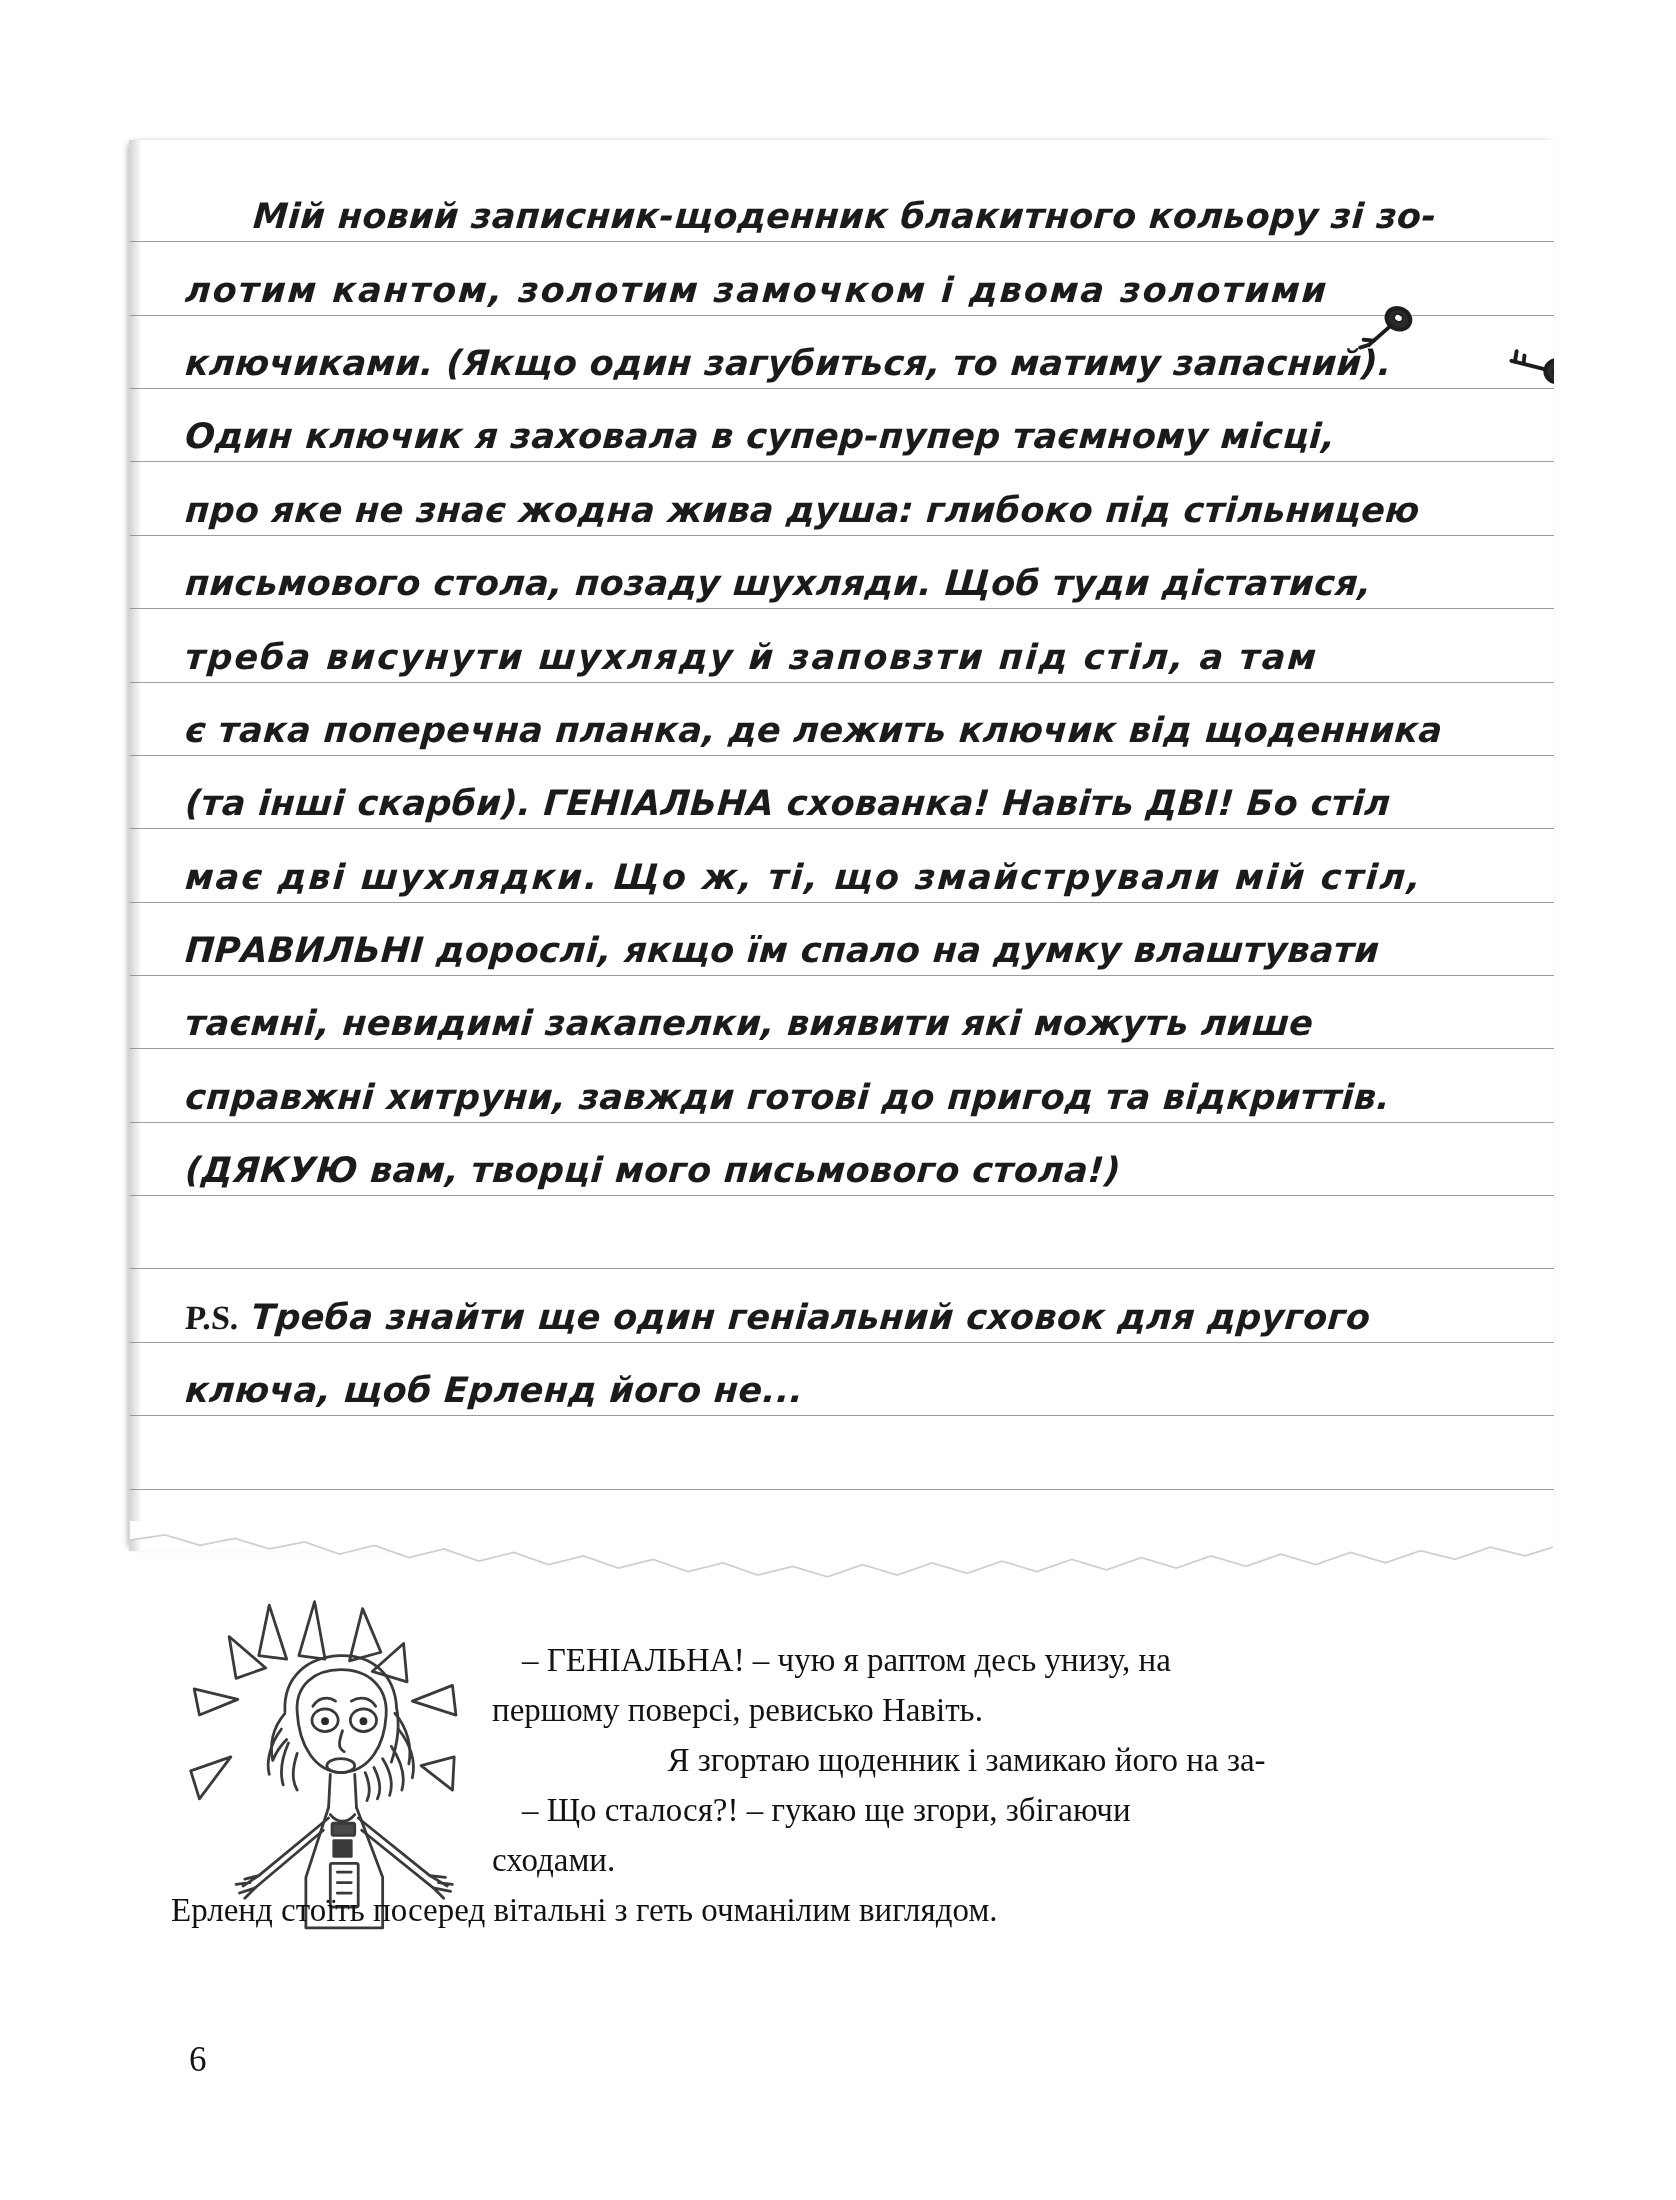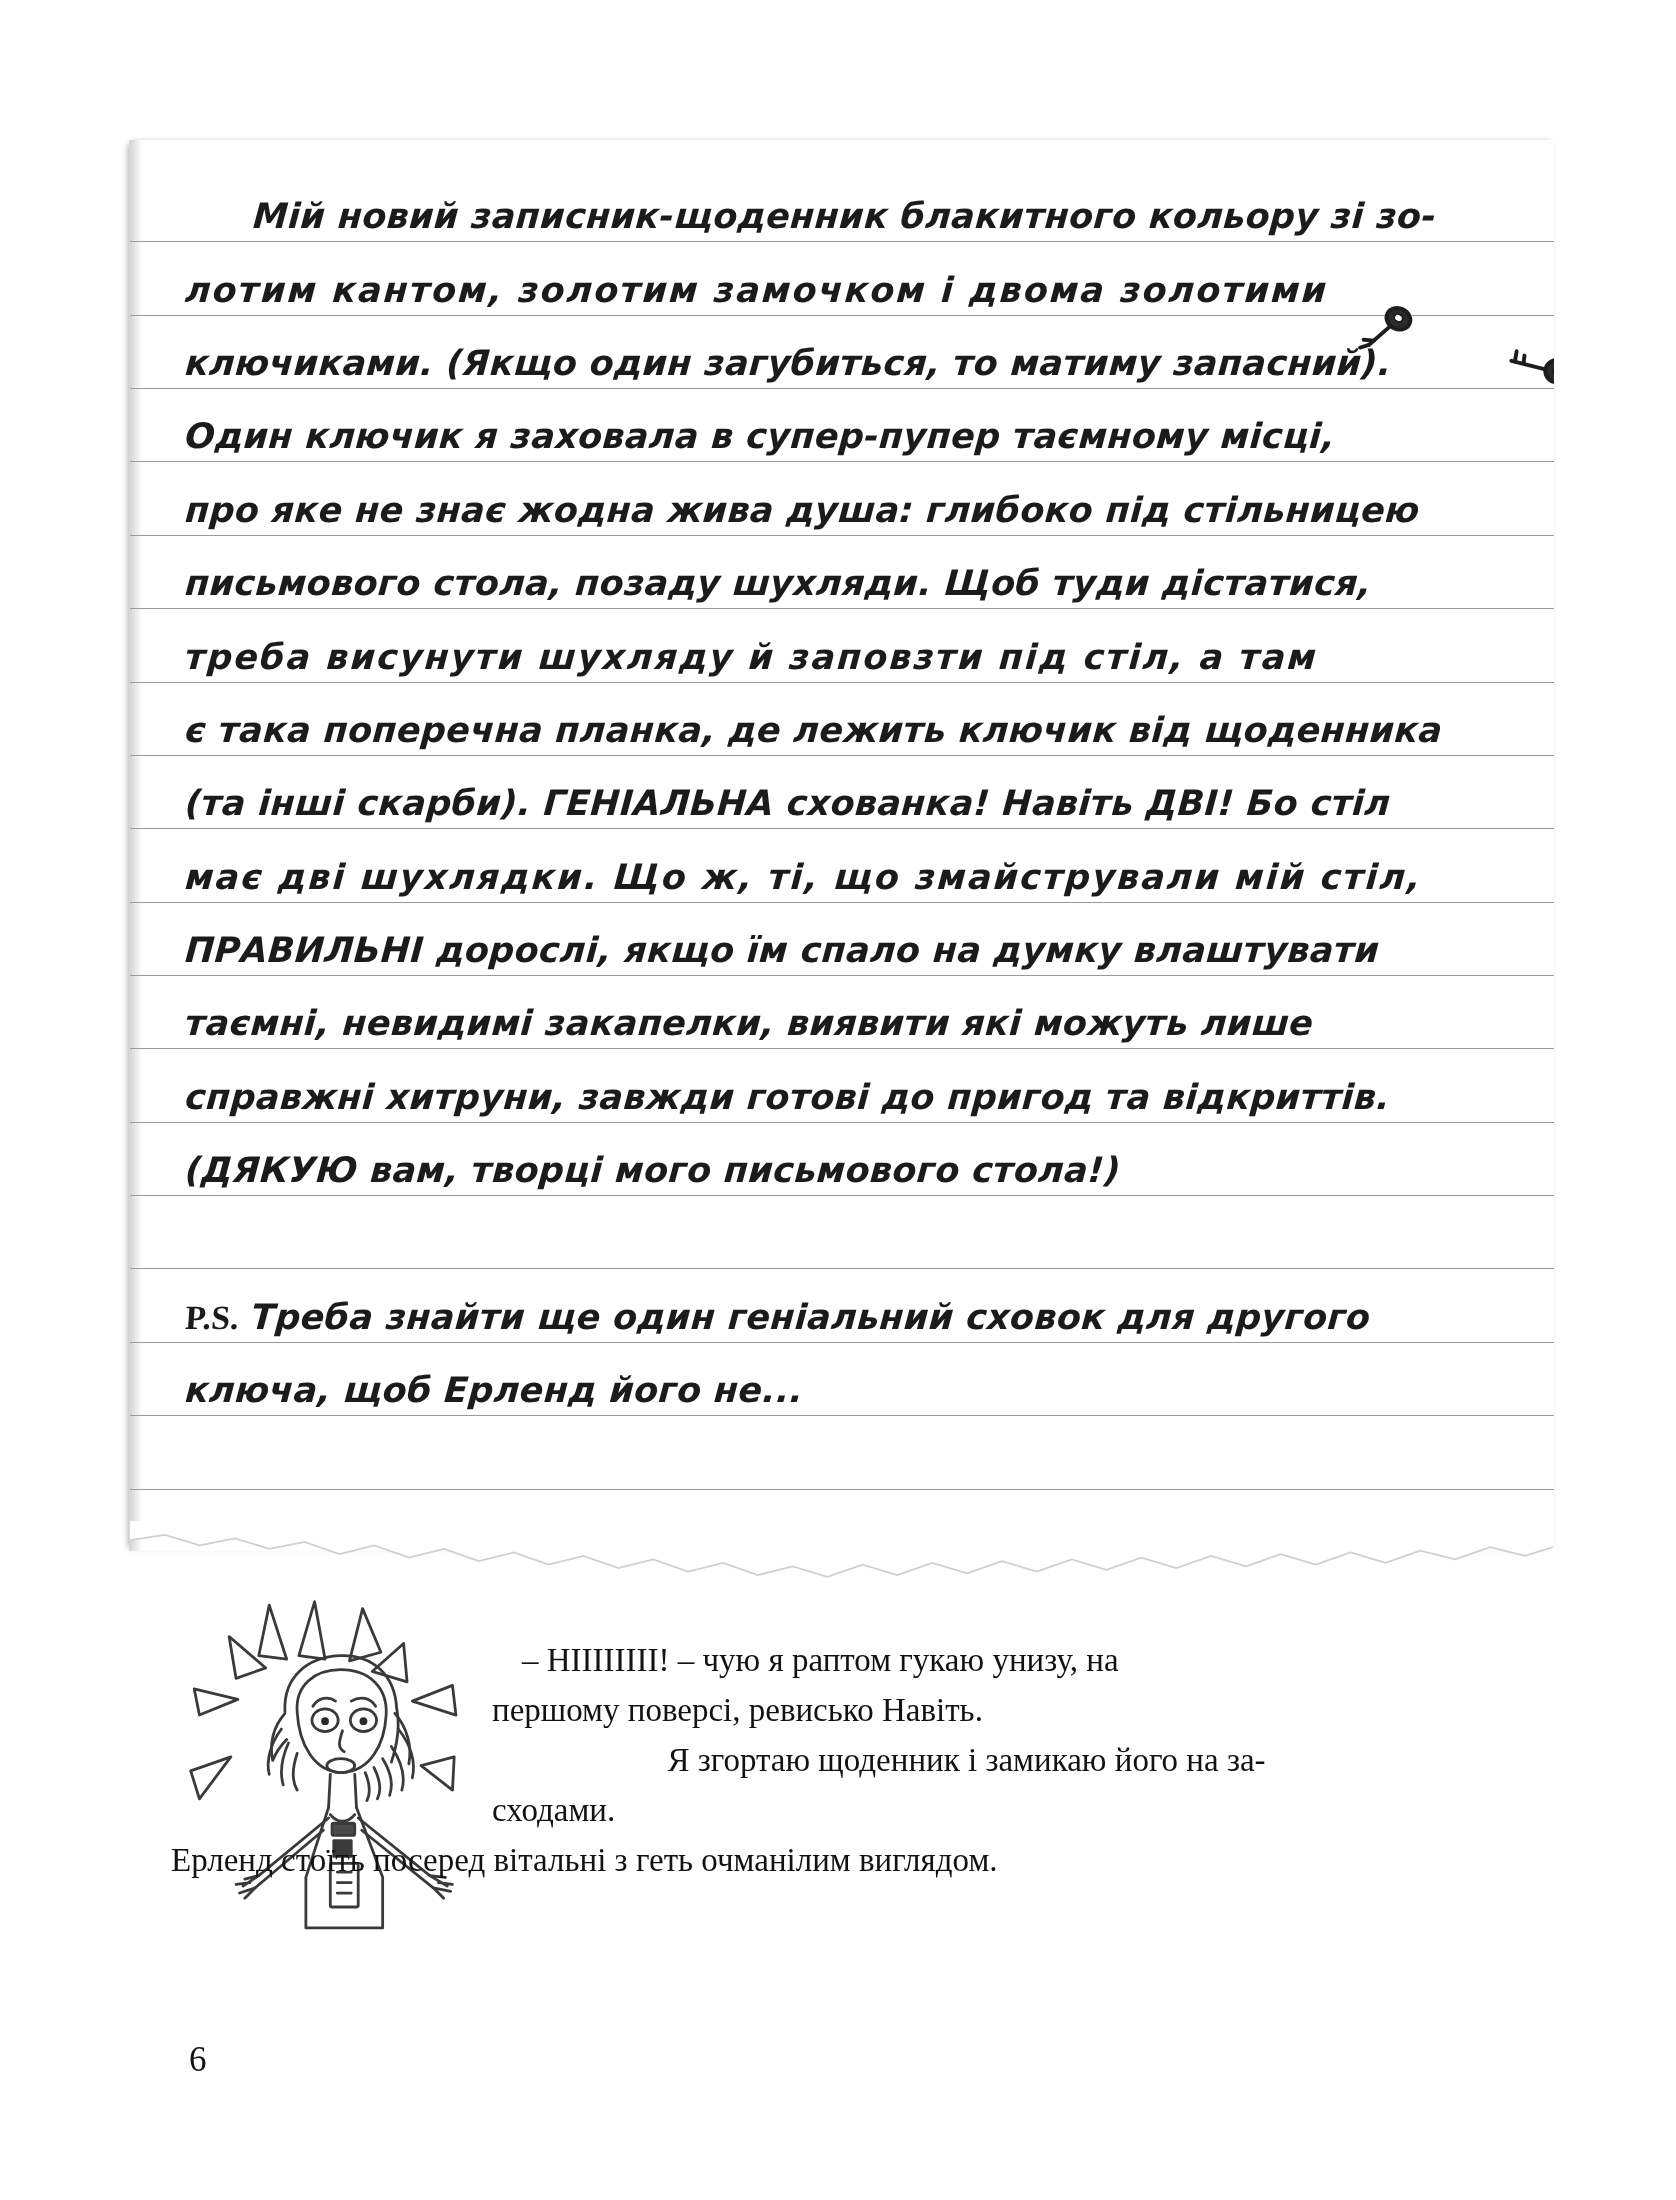--- a/index.html
+++ b/index.html
@@ -308,23 +308,24 @@
         <path d="M178,248 C186,258 198,258 206,248"></path>
         <rect x="180" y="258" width="26" height="14" rx="2" fill="#4a4a4a" stroke="#3a3a3a"></rect>
         <path d="M182,278 L182,296 L202,296 L202,278 Z" fill="#3a3a3a"></path>
         <rect x="178" y="304" width="32" height="50" rx="2"></rect>
         <path d="M186,314 L202,314 M186,326 L202,326 M186,338 L202,338"></path>
       </g>
     </svg>
   </div>
 
   <div id="prose">
-    <div class="p-line dialog">– НІІІІІІІІ! – чую я раптом гукаю унизу, на</div>
+    <div class="p-line dialog">– ГЕНІАЛЬНА! – чую я раптом десь унизу, на</div>
     <div class="p-line col-right">першому поверсі, ревисько Навіть.</div>
     <div class="p-line indent-right">Я згортаю щоденник і замикаю його на за-</div>
+    <div class="p-line dialog">– Що сталося?! – гукаю ще згори, збігаючи</div>
     <div class="p-line col-right">сходами.</div>
     <div class="p-line full">Ерленд стоїть посеред вітальні з геть очманілим виглядом.</div>
   </div>
 
   <div id="folio">6</div>
 
 </div>
 
 
 </body></html>

